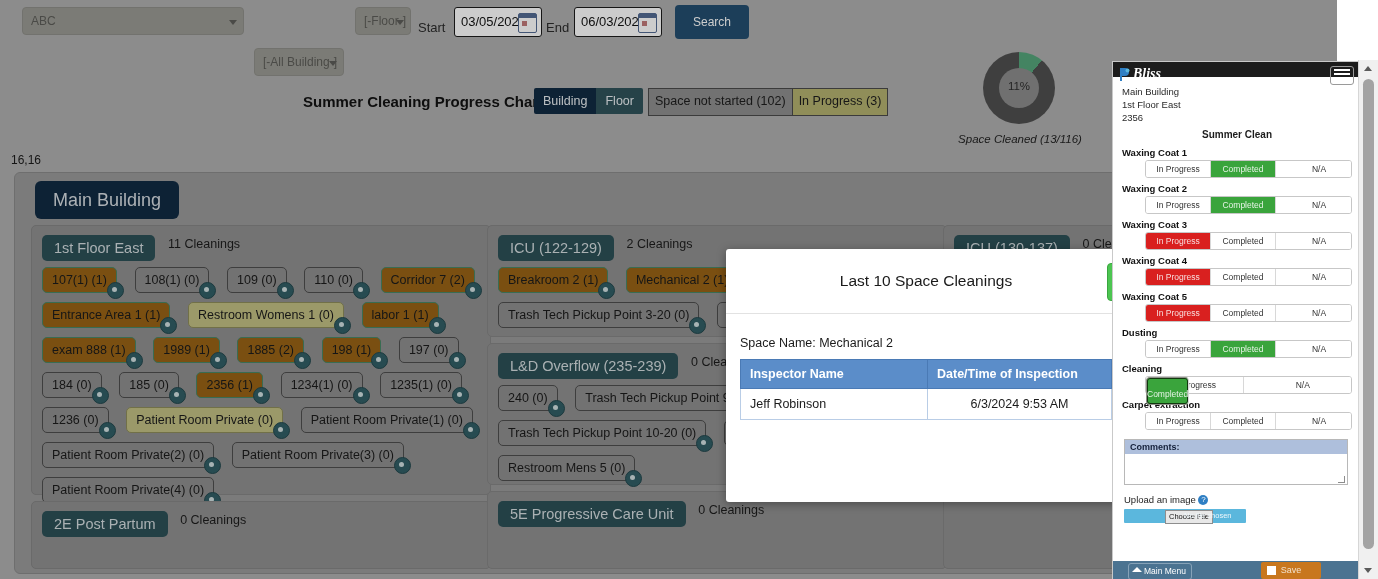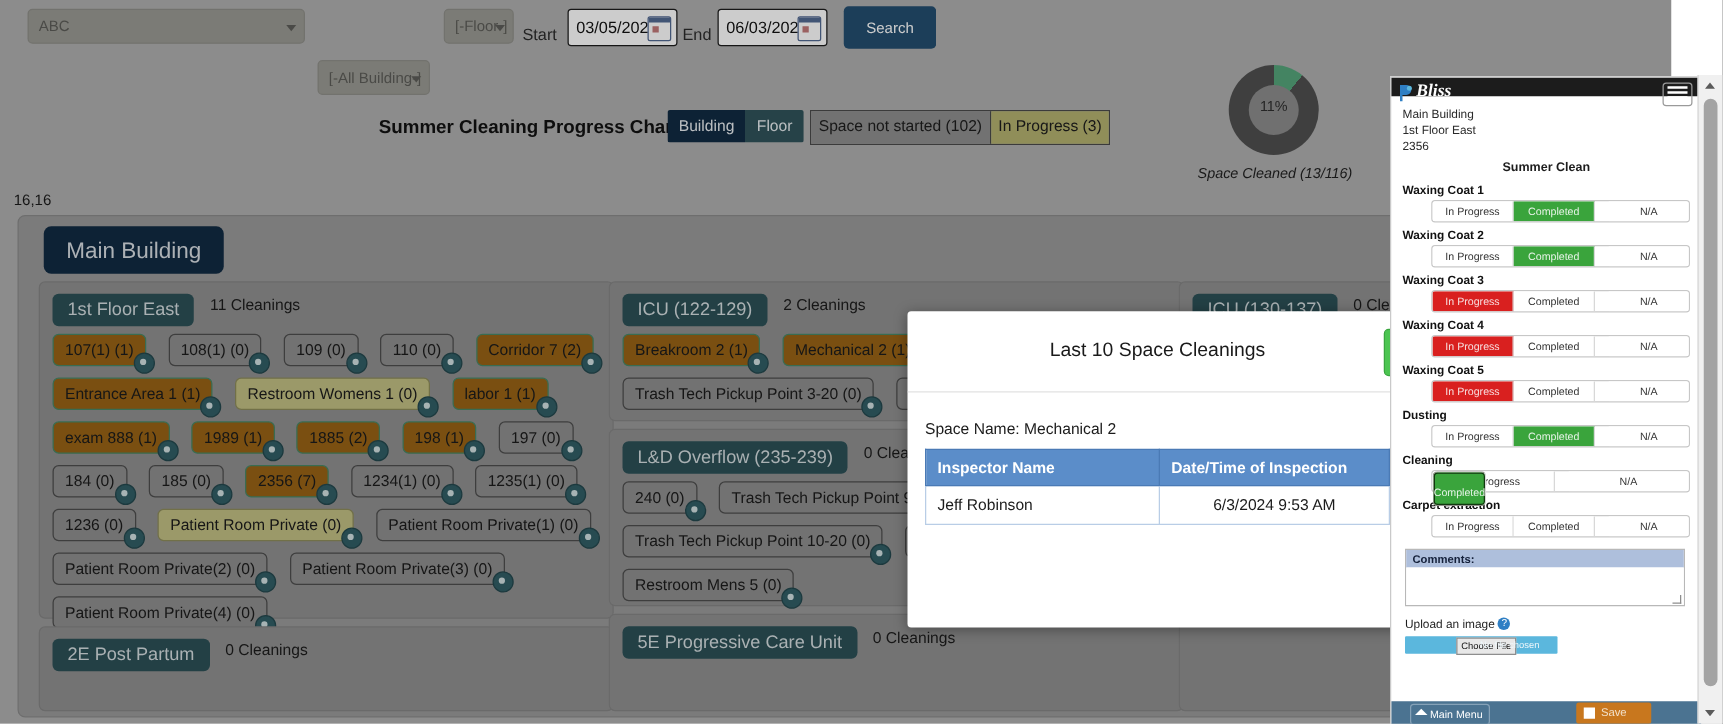--- a/index.html
+++ b/index.html
@@ -300,21 +300,21 @@
         <span class="tag green"><span>Entrance Area 1 (1)</span><i class="dot"></i></span>
         <span class="tag olive"><span>Restroom Womens 1 (0)</span><i class="dot"></i></span>
         <span class="tag green"><span>labor 1 (1)</span><i class="dot"></i></span>
         <span class="tag green"><span>exam 888 (1)</span><i class="dot"></i></span>
         <span class="tag green"><span>1989 (1)</span><i class="dot"></i></span>
         <span class="tag green"><span>1885 (2)</span><i class="dot"></i></span>
         <span class="tag green"><span>198 (1)</span><i class="dot"></i></span>
         <span class="tag"><span>197 (0)</span><i class="dot"></i></span>
         <span class="tag"><span>184 (0)</span><i class="dot"></i></span>
         <span class="tag"><span>185 (0)</span><i class="dot"></i></span>
-        <span class="tag green"><span>2356 (7)</span><i class="dot"></i></span>
+        <span class="tag green"><span>2356 (1)</span><i class="dot"></i></span>
         <span class="tag"><span>1234(1) (0)</span><i class="dot"></i></span>
         <span class="tag"><span>1235(1) (0)</span><i class="dot"></i></span>
         <span class="tag"><span>1236 (0)</span><i class="dot"></i></span>
         <span class="tag olive"><span>Patient Room Private (0)</span><i class="dot"></i></span>
         <span class="tag"><span>Patient Room Private(1) (0)</span><i class="dot"></i></span>
         <span class="tag"><span>Patient Room Private(2) (0)</span><i class="dot"></i></span>
         <span class="tag"><span>Patient Room Private(3) (0)</span><i class="dot"></i></span>
         <span class="tag"><span>Patient Room Private(4) (0)</span><i class="dot"></i></span>
       </div>
     </div>

